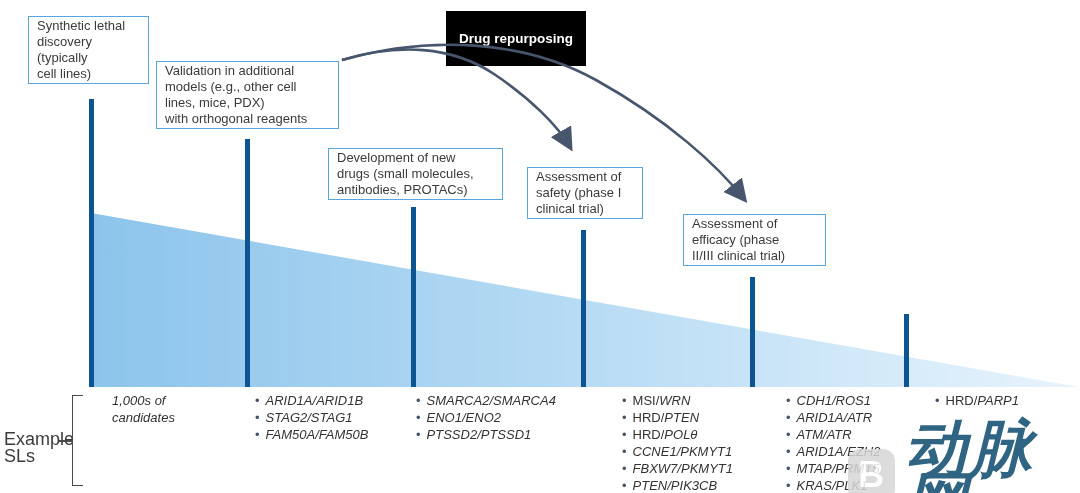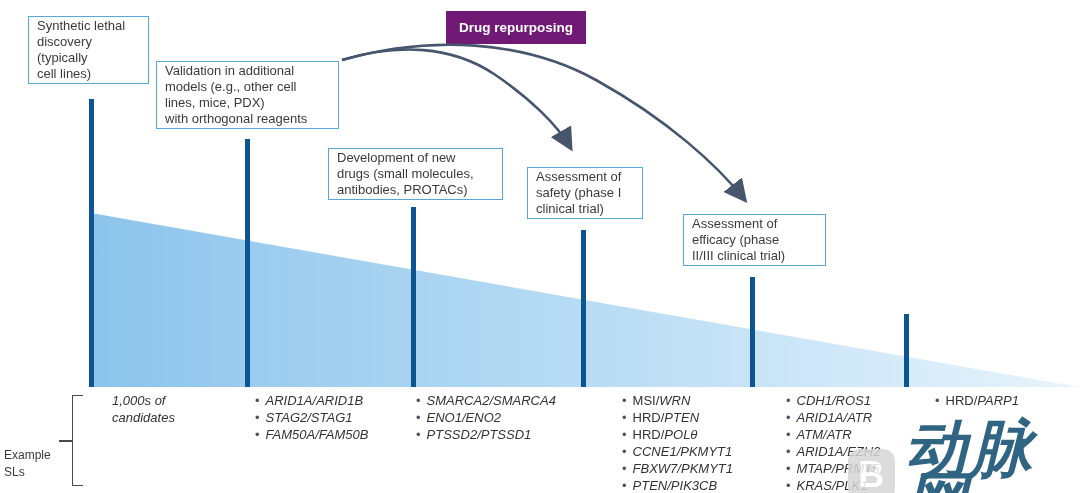--- a/index.html
+++ b/index.html
@@ -24,27 +24,27 @@
   
   .stage-line{position:absolute;width:5px;background:#0d5492;z-index:2;}
   .line1{left:89px;top:99px;height:288px;}
   .line2{left:245px;top:139px;height:248px;}
   .line3{left:411px;top:207px;height:180px;}
   .line4{left:581px;top:230px;height:157px;}
   .line5{left:750px;top:277px;height:110px;}
   .line6{left:904px;top:314px;height:73px;}
   
   .badge{
-    position:absolute;left:446px;top:11px;background:#701a75;color:#ffffff;
-    font-size:13.5px;font-weight:bold;padding:9px 13px;z-index:4;
+    position:absolute;left:446px;top:11px;background:#000000;color:#ffffff;
+    font-size:13.5px;font-weight:bold;padding:20px 13px;z-index:4;
   }
   
   .side-label{
-    position:absolute;left:4px;top:431px;font-size:12px;line-height:17px;
-    color:#3b3b3b;white-space:pre-line;z-index:3;margin-top:16px;
+    position:absolute;left:4px;top:431px;font-size:18px;line-height:17px;
+    color:#3b3b3b;white-space:pre-line;z-index:3;
   }
   .side-dash{position:absolute;left:59px;top:440px;width:13px;height:1.6px;background:#4a4a4a;z-index:3;}
   .side-bracket{
     position:absolute;left:72px;top:395px;width:11px;height:91px;
     border:1.6px solid #4a4a4a;border-right:none;box-sizing:border-box;z-index:3;
   }
   .sl-column{position:absolute;top:392px;z-index:3;font-size:13px;line-height:17px;color:#333333;}
   .col0{left:112px;width:100px;font-style:italic;}
   .col1{left:255px;width:160px;}
   .col2{left:416px;width:180px;}

